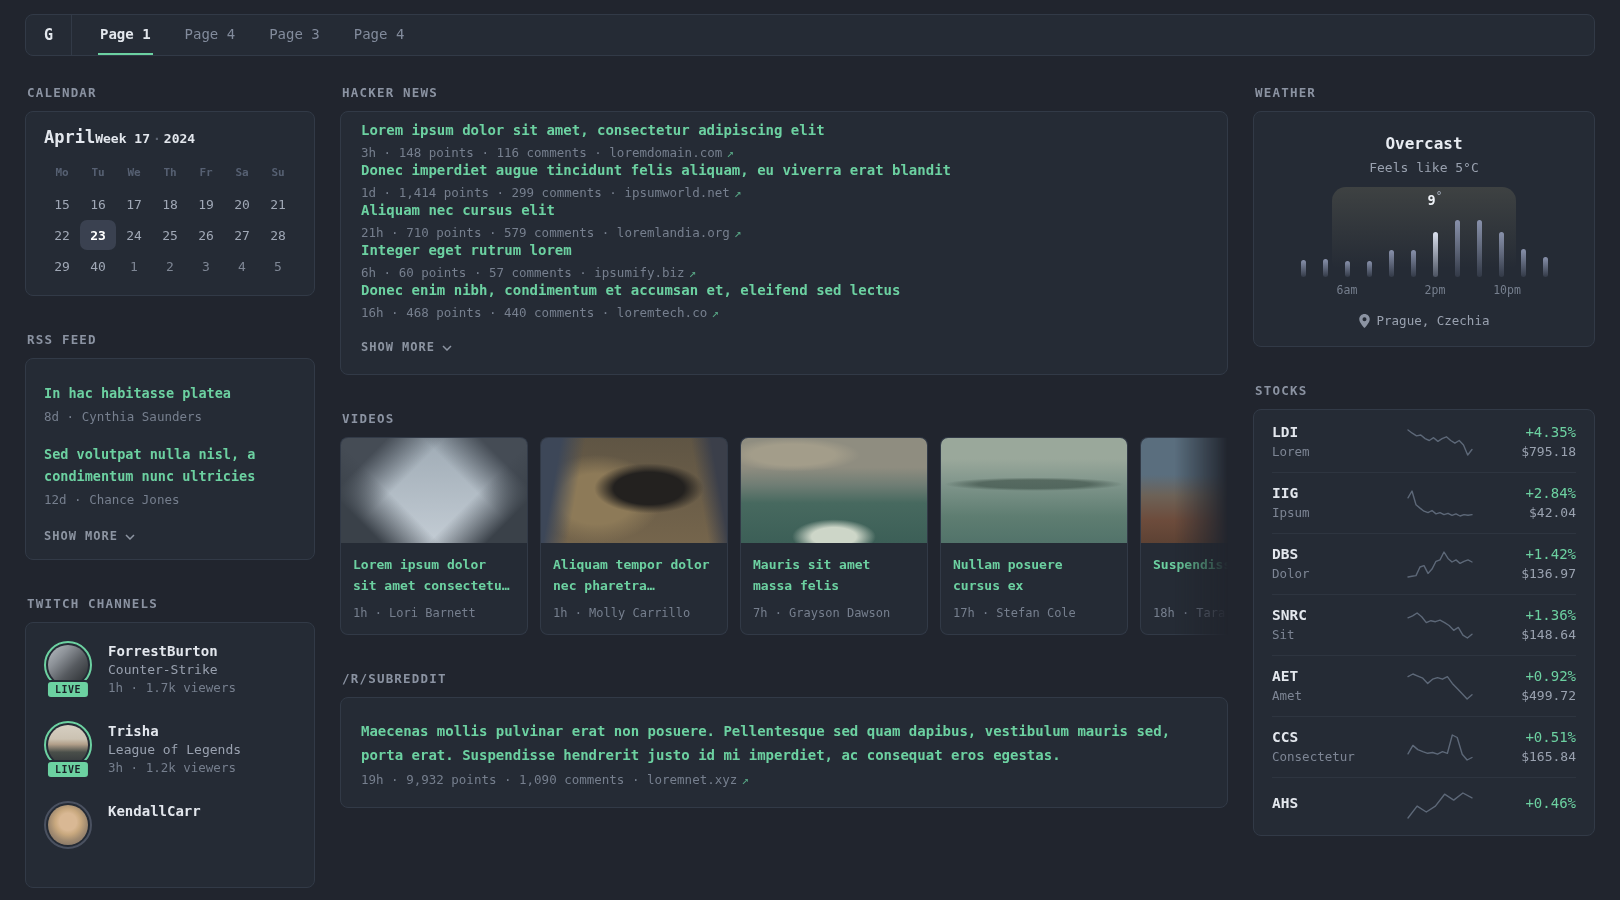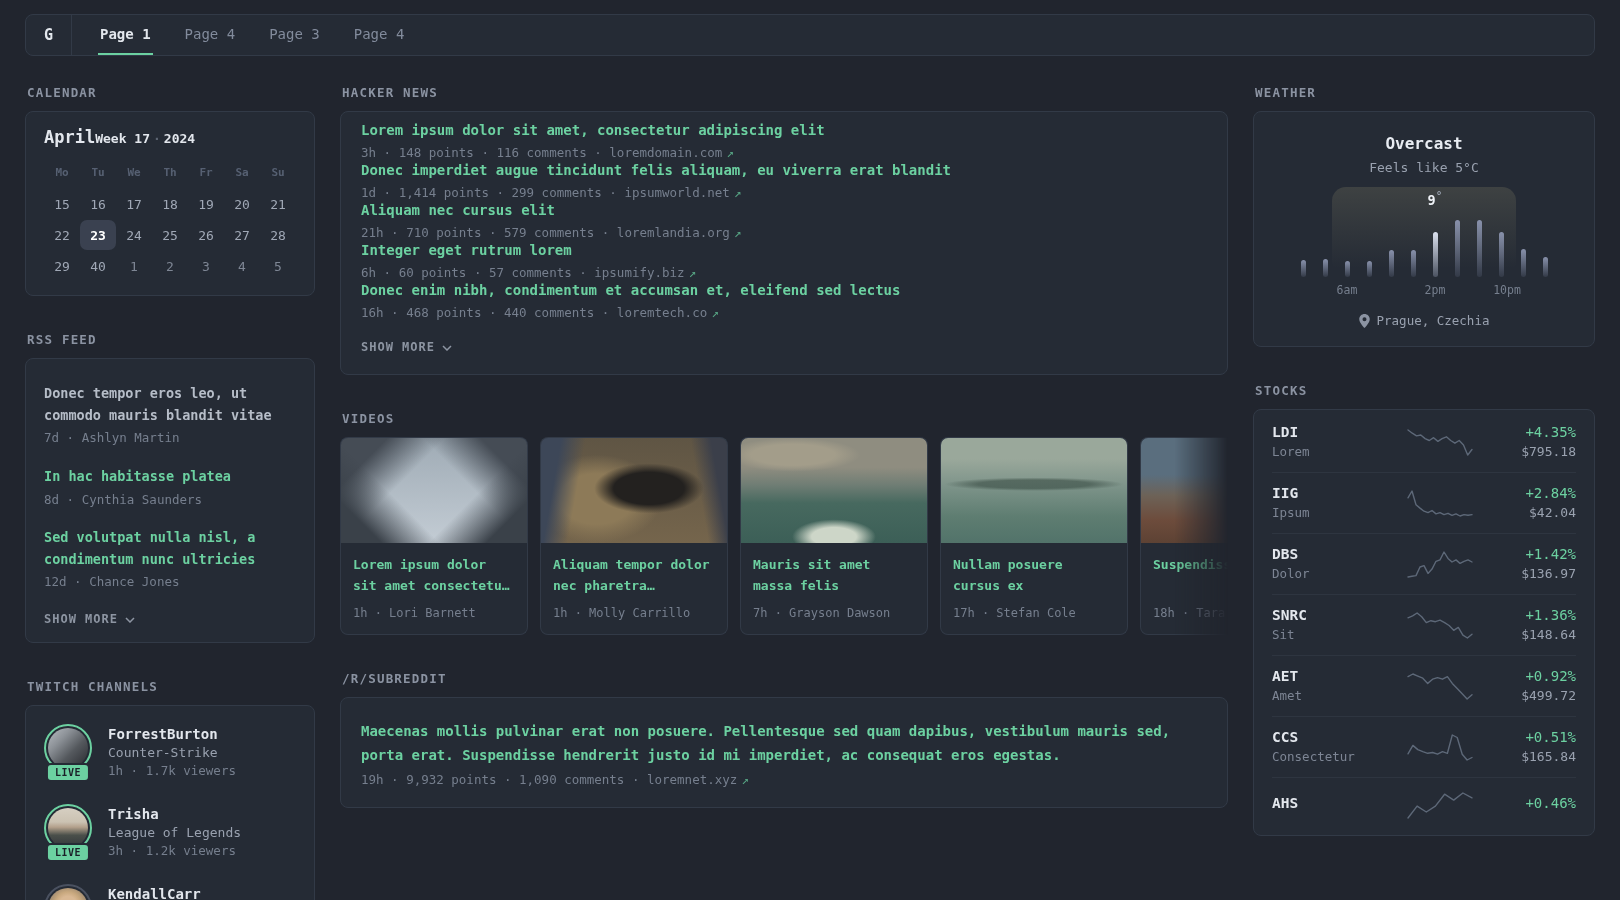--- a/index.html
+++ b/index.html
@@ -258,24 +258,20 @@
             <div class="cal-cell out">4</div>
             <div class="cal-cell out">5</div>
           </div>
         </div>
       </div>
 
       <div class="section">
         <h2 class="section-title">RSS FEED</h2>
         <div class="card feed">
           <div class="feed-item">
-            <div class="feed-title read">Donec tempor eros leo, ut commodo mauris blandit vitae</div>
-            <div class="feed-meta">7d · Ashlyn Martin</div>
-          </div>
-          <div class="feed-item">
             <div class="feed-title">In hac habitasse platea</div>
             <div class="feed-meta">8d · Cynthia Saunders</div>
           </div>
           <div class="feed-item">
             <div class="feed-title">Sed volutpat nulla nisl, a condimentum nunc ultricies</div>
             <div class="feed-meta">12d · Chance Jones</div>
           </div>
           <div class="show-more">
             <span>SHOW MORE</span>
             <svg viewBox="0 0 10 6" width="10" height="6">

